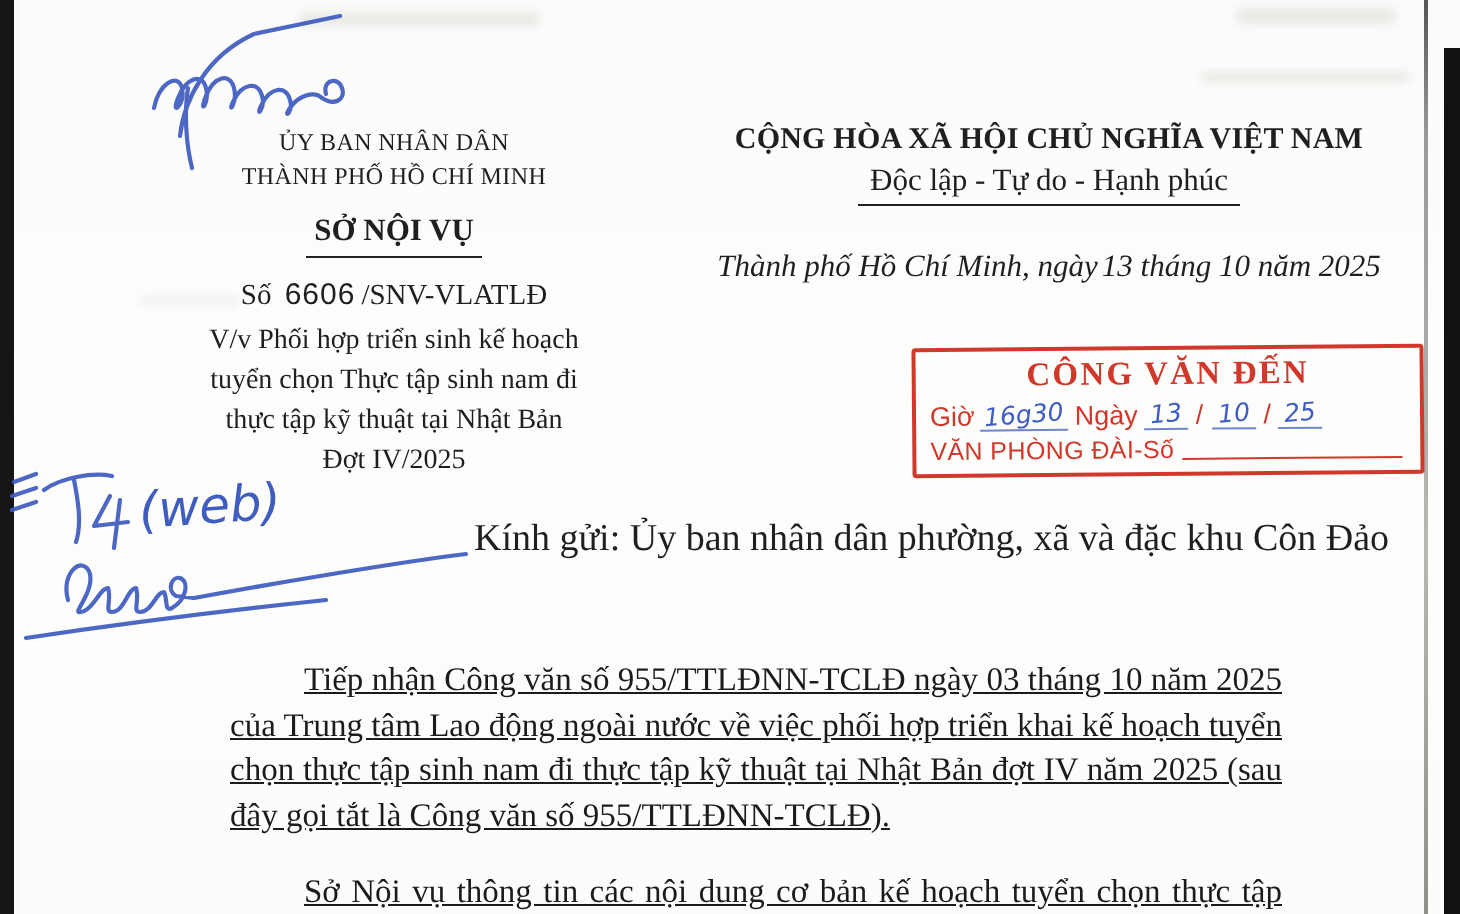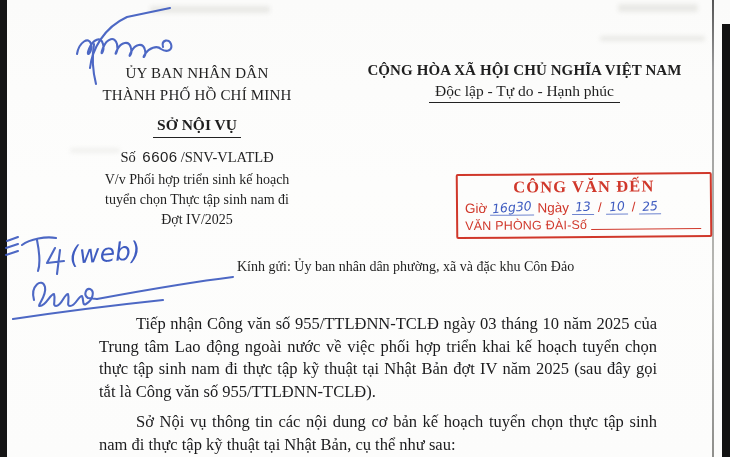--- a/index.html
+++ b/index.html
@@ -19,21 +19,21 @@
     background:linear-gradient(180deg,#555 0%,#9a9a9a 15%,#b7b7b3 60%,#8f8f8c 100%);}
   .edge-right{position:absolute;left:722px;top:24px;width:8px;height:433px;background:#121212;}
   .smudge{position:absolute;background:#e9e9e6;filter:blur(2px);border-radius:3px;}
   .sm1{left:150px;top:6px;width:120px;height:7px;}
   .sm2{left:600px;top:36px;width:105px;height:5px;}
   .sm3{left:618px;top:4px;width:80px;height:8px;}
   .sm4{left:70px;top:148px;width:50px;height:5px;opacity:.6;}
 
   
   .hdr-left{position:absolute;left:76px;top:63px;width:242px;text-align:center;line-height:1.45;}
-  .hdr-left .org{font-size:15px;letter-spacing:.2px;}
+  .hdr-left .org{font-size:12px;letter-spacing:.2px;}
   .hdr-left .dept{display:inline-block;font-weight:bold;font-size:15.5px;
     border-bottom:1.6px solid #222;padding:0 4px 1px;margin-top:7px;}
   .num-line{margin-top:8px;font-size:14.5px;}
   .num-line .num{font-family:Liberation Sans, sans-serif;font-size:15px;letter-spacing:.5px;padding:0 3px;}
   .subject{margin-top:2px;font-size:14px;line-height:20px;}
 
   .hdr-right{position:absolute;left:352px;top:62px;width:345px;text-align:center;}
   .motto1{font-weight:bold;font-size:15px;letter-spacing:.1px;}
   .motto2{display:inline-block;font-weight:normal;font-size:15.5px;margin-top:3px;
     border-bottom:1.6px solid #222;padding:0 6px 2px;}
@@ -55,25 +55,25 @@
   .stamp-row3{display:flex;align-items:flex-end;padding:0 7px;margin-top:2px;
     font-family:"Liberation Sans",sans-serif;font-size:12.5px;letter-spacing:.2px;height:15px;}
   .hwv{font-family:"DejaVu Sans",sans-serif;font-style:italic;color:var(--ink);
     font-size:12.5px;transform:rotate(-4deg);display:inline-block;}
   .uline{border-bottom:1.4px solid rgba(63,92,192,.75);text-align:center;margin:0 3px;}
   .u-hour{min-width:44px;}
   .u-d{min-width:22px;}
   .slash{padding:0 1px;}
   .stamp-fill-line{flex:1;border-bottom:1.6px solid var(--red);margin:0 2px 2px 4px;}
 
-  .recipient{position:absolute;left:237px;top:259px;font-size:14px;white-space:nowrap;}
+  .recipient{position:absolute;left:237px;top:259px;font-size:19px;white-space:nowrap;}
 
   .body-text{position:absolute;left:99px;top:313px;width:558px;
     font-size:16.5px;line-height:22.6px;text-align:justify;color:#1b1b1d;}
-  .body-text p{margin:0;text-indent:37px;}
+  .body-text p{margin:16px;text-indent:37px;text-decoration:underline;}
   .body-text p + p{margin-top:8px;}
 
   .hand-svg{position:absolute;left:0;top:0;width:730px;height:457px;pointer-events:none;}
   .hand-svg *{vector-effect:non-scaling-stroke;}
   :root{--red:#d0382b;--ink:#3f5cc0;}
 </style>
 </head>
 <body>
 
 <div class="page">
@@ -90,27 +90,31 @@
     <div class="org">ỦY BAN NHÂN DÂN</div>
     <div class="org">THÀNH PHỐ HỒ CHÍ MINH</div>
     <div><span class="dept">SỞ NỘI VỤ</span></div>
     <div class="num-line">
       <span>Số</span>
       <span class="num">6606</span><span>/SNV-VLATLĐ</span>
     </div>
     <div class="subject">
       <div>V/v Phối hợp triển sinh kế hoạch</div>
       <div>tuyển chọn Thực tập sinh nam đi</div>
+      <div>thực tập kỹ thuật tại Nhật Bản</div>
       <div>Đợt IV/2025</div>
     </div>
   </div>
 
   <div class="hdr-right">
     <div class="motto1">CỘNG HÒA XÃ HỘI CHỦ NGHĨA VIỆT NAM</div>
     <div><span class="motto2">Độc lập - Tự do - Hạnh phúc</span></div>
+    <div class="dateline">
+      <span>Thành phố Hồ Chí Minh, ngày</span><span class="day">13</span><span> tháng 10 năm 2025</span>
+    </div>
   </div>
 
   <div class="stamp">
     <div class="stamp-title">CÔNG VĂN ĐẾN</div>
     <div class="stamp-row2">
       <span>Giờ</span>
       <span class="uline u-hour"><span class="hwv">16g30</span></span>
       <span>Ngày</span>
       <span class="uline u-d"><span class="hwv">13</span></span>
       <span class="slash">/</span>

